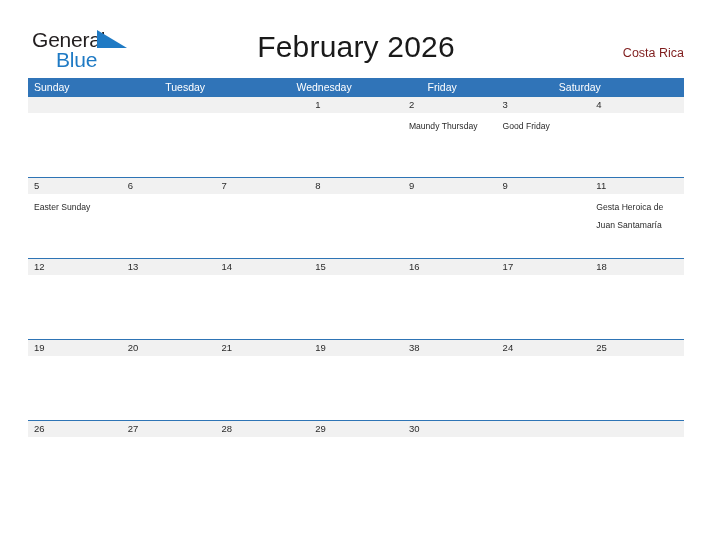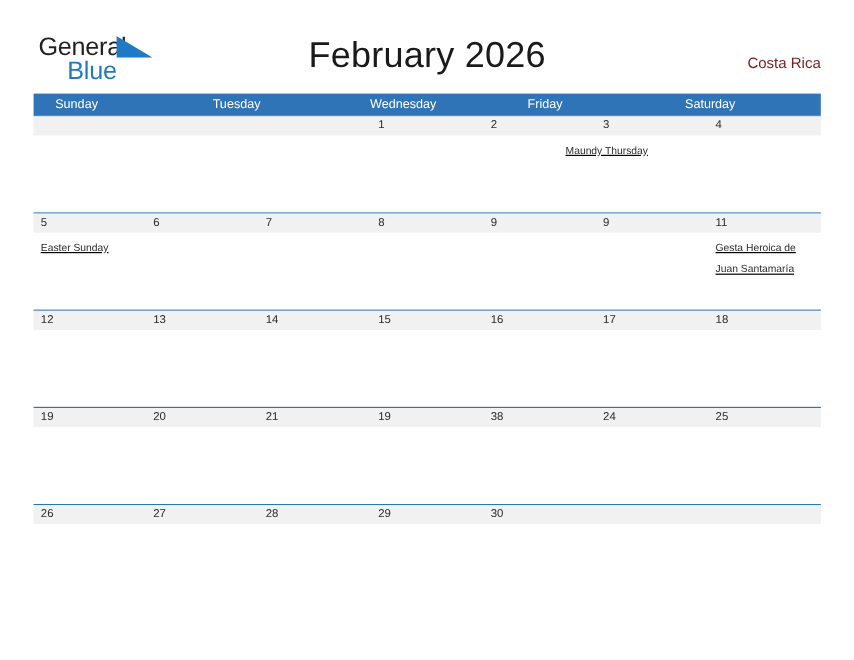--- a/index.html
+++ b/index.html
@@ -92,21 +92,21 @@
   .dow-row {
     display: flex;
     background: #3074b8;
     height: 18px;
   }
   .dow-cell {
     flex: 1 1 0;
     color: #ffffff;
     font-size: 10.5px;
     line-height: 18px;
-    padding-left: 18px;
+    padding-left: 6px;
     box-sizing: border-box;
     white-space: nowrap;
     overflow: hidden;
   }
 
   .week {
     position: relative;
     height: 81px;
     border-top: 1px solid #2e74b5;
     box-sizing: border-box;
@@ -135,21 +135,20 @@
     box-sizing: border-box;
     white-space: nowrap;
     overflow: hidden;
   }
 
   .event-cell {
     flex: 1 1 0;
     padding: 2px 4px 0 6px;
     box-sizing: border-box;
     overflow: hidden;
-    text-decoration: underline;
   }
   .event-text {
     font-size: 8.6px;
     line-height: 11.5px;
     color: #2b2b2b;
     word-wrap: break-word;
   }
 </style>
 </head>
 <body>
@@ -193,20 +192,21 @@
         <div class="date-cell">2</div>
         <div class="date-cell">3</div>
         <div class="date-cell">4</div>
       </div>
       <div class="week-events">
         <div class="event-cell"><span class="event-text"></span></div>
         <div class="event-cell"><span class="event-text"></span></div>
         <div class="event-cell"><span class="event-text"></span></div>
         <div class="event-cell"><span class="event-text"></span></div>
         <div class="event-cell"><span class="event-text">Maundy Thursday</span></div>
+        <div class="event-cell"><span class="event-text">Good Friday</span></div>
         <div class="event-cell"><span class="event-text"></span></div>
       </div>
     </div>
 
     <div class="week">
       <div class="week-dates">
         <div class="date-cell">5</div>
         <div class="date-cell">6</div>
         <div class="date-cell">7</div>
         <div class="date-cell">8</div>

